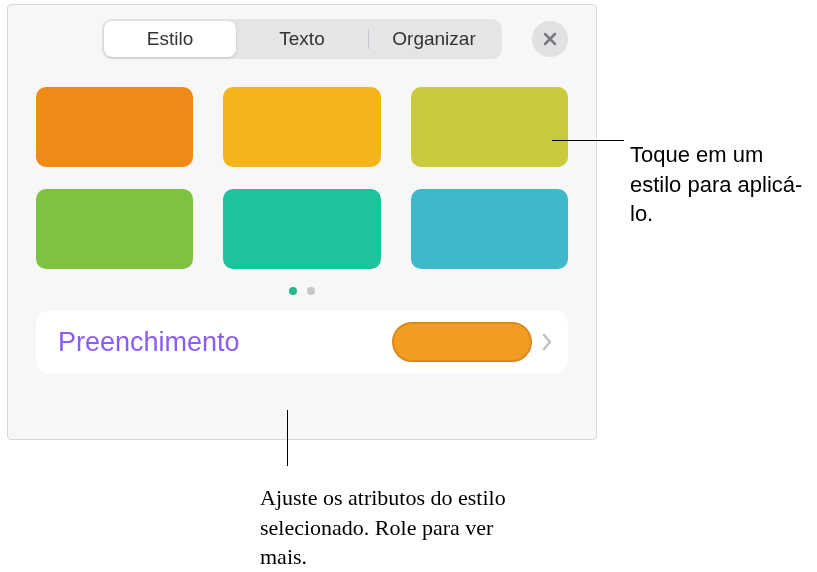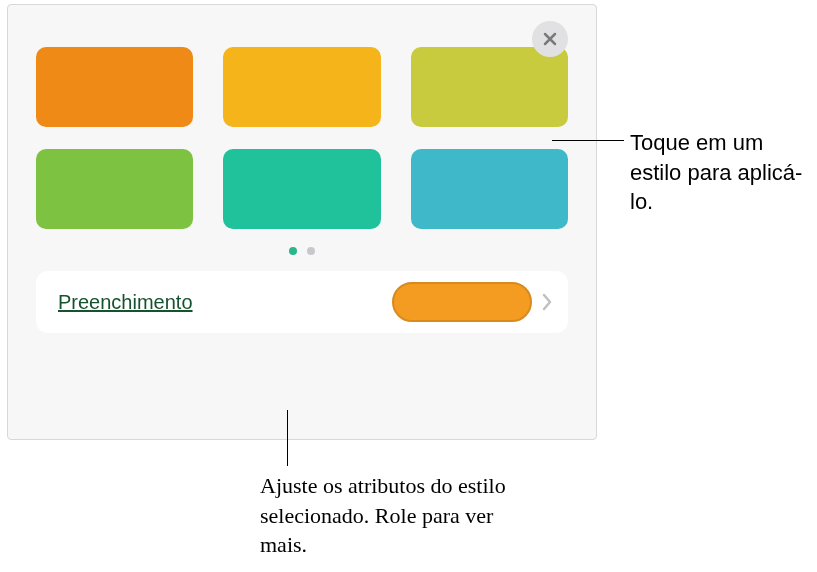--- a/index.html
+++ b/index.html
@@ -118,24 +118,23 @@
     .fill-row {
       background: #ffffff;
       border-radius: 12px;
       height: 62px;
       display: flex;
       align-items: center;
       padding: 0 14px 0 22px;
       cursor: pointer;
     }
     .fill-label {
-      font-size: 20px;
-      color: #14532d;
+      font-size: 27px;
+      color: #8b5cf6;
       flex: 1;
-      text-decoration: underline;
     }
     .fill-preview {
       width: 140px;
       height: 40px;
       border-radius: 20px;
       border: 2px solid #d88a1e;
       margin-right: 8px;
     }
     .chevron {
       width: 14px;
@@ -144,20 +143,21 @@
       stroke-width: 2.5;
       fill: none;
       stroke-linecap: round;
       stroke-linejoin: round;
     }
     .callout {
       position: absolute;
       font-size: 22px;
       line-height: 1.35;
       color: #000;
+      margin-top: 12px;
     }
     .callout-1 {
       left: 630px;
       top: 128px;
       width: 180px;
     }
     .callout-2 {
       left: 260px;
       top: 471px;
       width: 280px;
@@ -179,20 +179,31 @@
       width: 1px;
       height: 56px;
     }
   </style>
 </head>
 <body>
 
 <div class="panel">
 
   <div class="header-row">
+    <div class="segmented-control">
+      <div class="segment active">
+        <span>Estilo</span>
+      </div>
+      <div class="segment">
+        <span>Texto</span>
+      </div>
+      <div class="segment">
+        <span>Organizar</span>
+      </div>
+    </div>
     <div class="close-btn">
       <svg class="close-x" viewBox="0 0 16 16">
         <line x1="3" y1="3" x2="13" y2="13"></line>
         <line x1="13" y1="3" x2="3" y2="13"></line>
       </svg>
     </div>
   </div>
 
   <div class="swatches">
     <div class="swatch" style="background:#ef8a17"></div>

